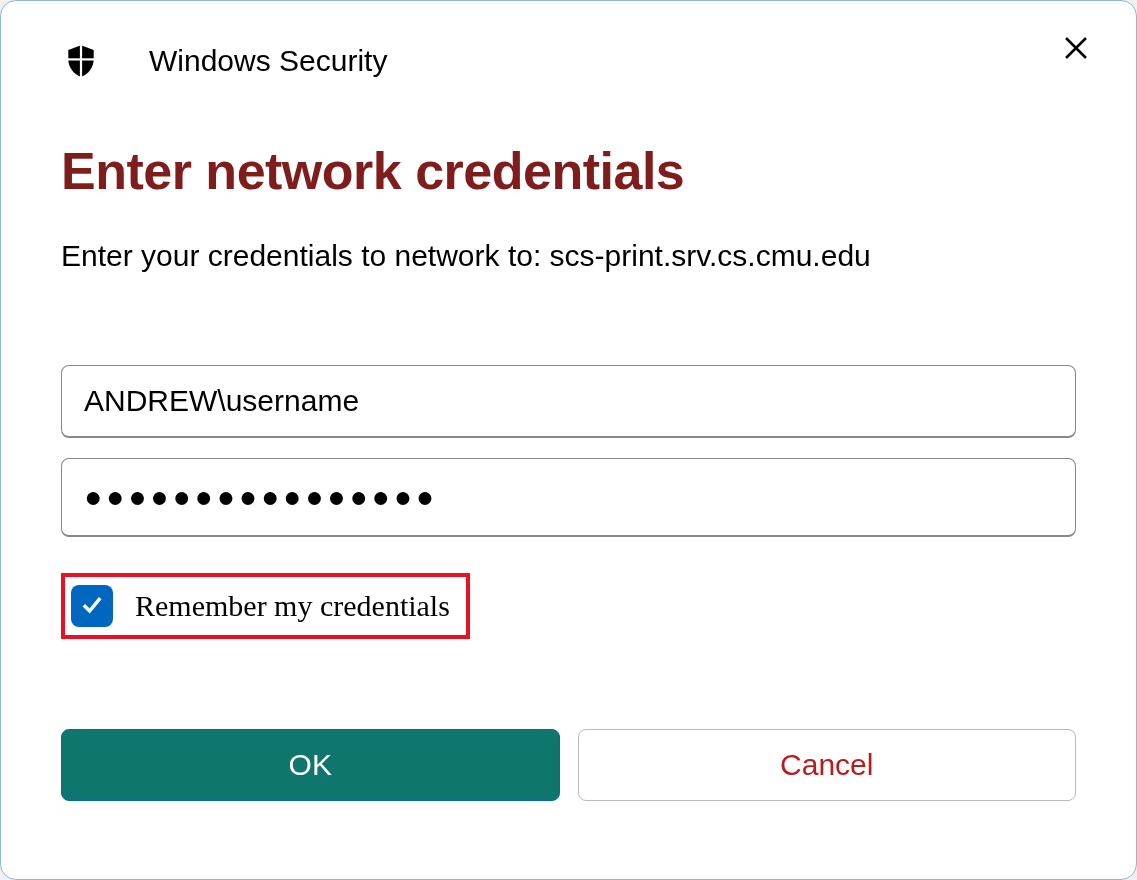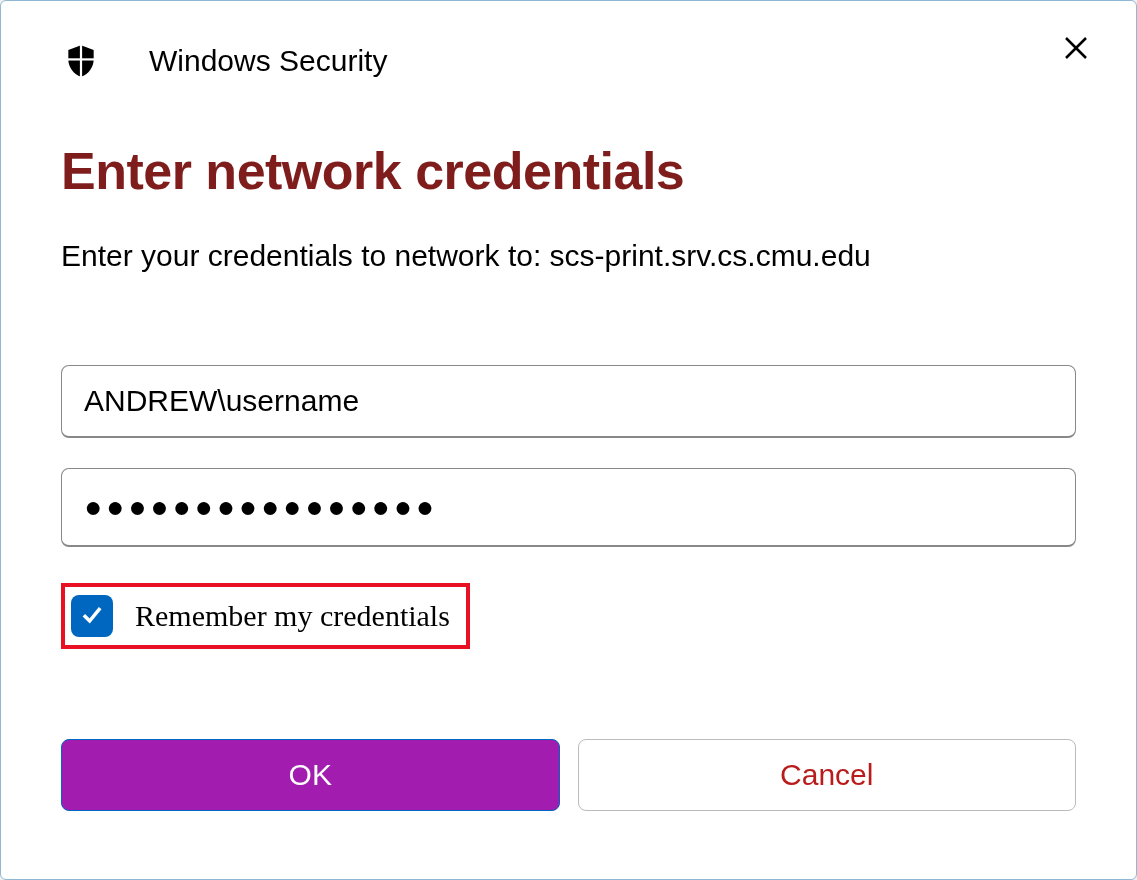--- a/index.html
+++ b/index.html
@@ -13,21 +13,21 @@
       width: 1137px;
       height: 880px;
       display: flex;
       align-items: flex-start;
       justify-content: center;
     }
     .dialog {
       width: 1137px;
       height: 880px;
       background: #ffffff;
-      border-radius: 6px;
+      border-radius: 16px;
       border: 1px solid #8fb7d6;
       position: relative;
       padding: 0;
     }
     .titlebar {
       display: flex;
       align-items: center;
       padding: 40px 60px 0 60px;
       position: relative;
     }
@@ -74,21 +74,21 @@
       margin-bottom: 92px;
     }
     .input-field {
       width: 100%;
       padding: 18px 22px;
       font-size: 30px;
       font-family: inherit;
       border: 1px solid #888;
       border-bottom: 2px solid #888;
       border-radius: 8px;
-      margin-bottom: 30px;
+      margin-bottom: 20px;
       background: #ffffff;
       color: #000;
       outline: none;
     }
     .input-field::placeholder {
       color: #777;
     }
     .password-display {
       width: 100%;
       padding: 18px 22px;
@@ -136,21 +136,21 @@
     .btn {
       flex: 1;
       padding: 18px 0;
       font-size: 30px;
       font-family: inherit;
       border-radius: 8px;
       cursor: pointer;
       text-align: center;
     }
     .btn-primary {
-      background: #a21caf;
+      background: #0f766e;
       color: #ffffff;
       border: 1px solid #0067c0;
     }
     .btn-secondary {
       background: #ffffff;
       color: #b91c1c;
       border: 1px solid #bbb;
     }
   </style>
 </head>

